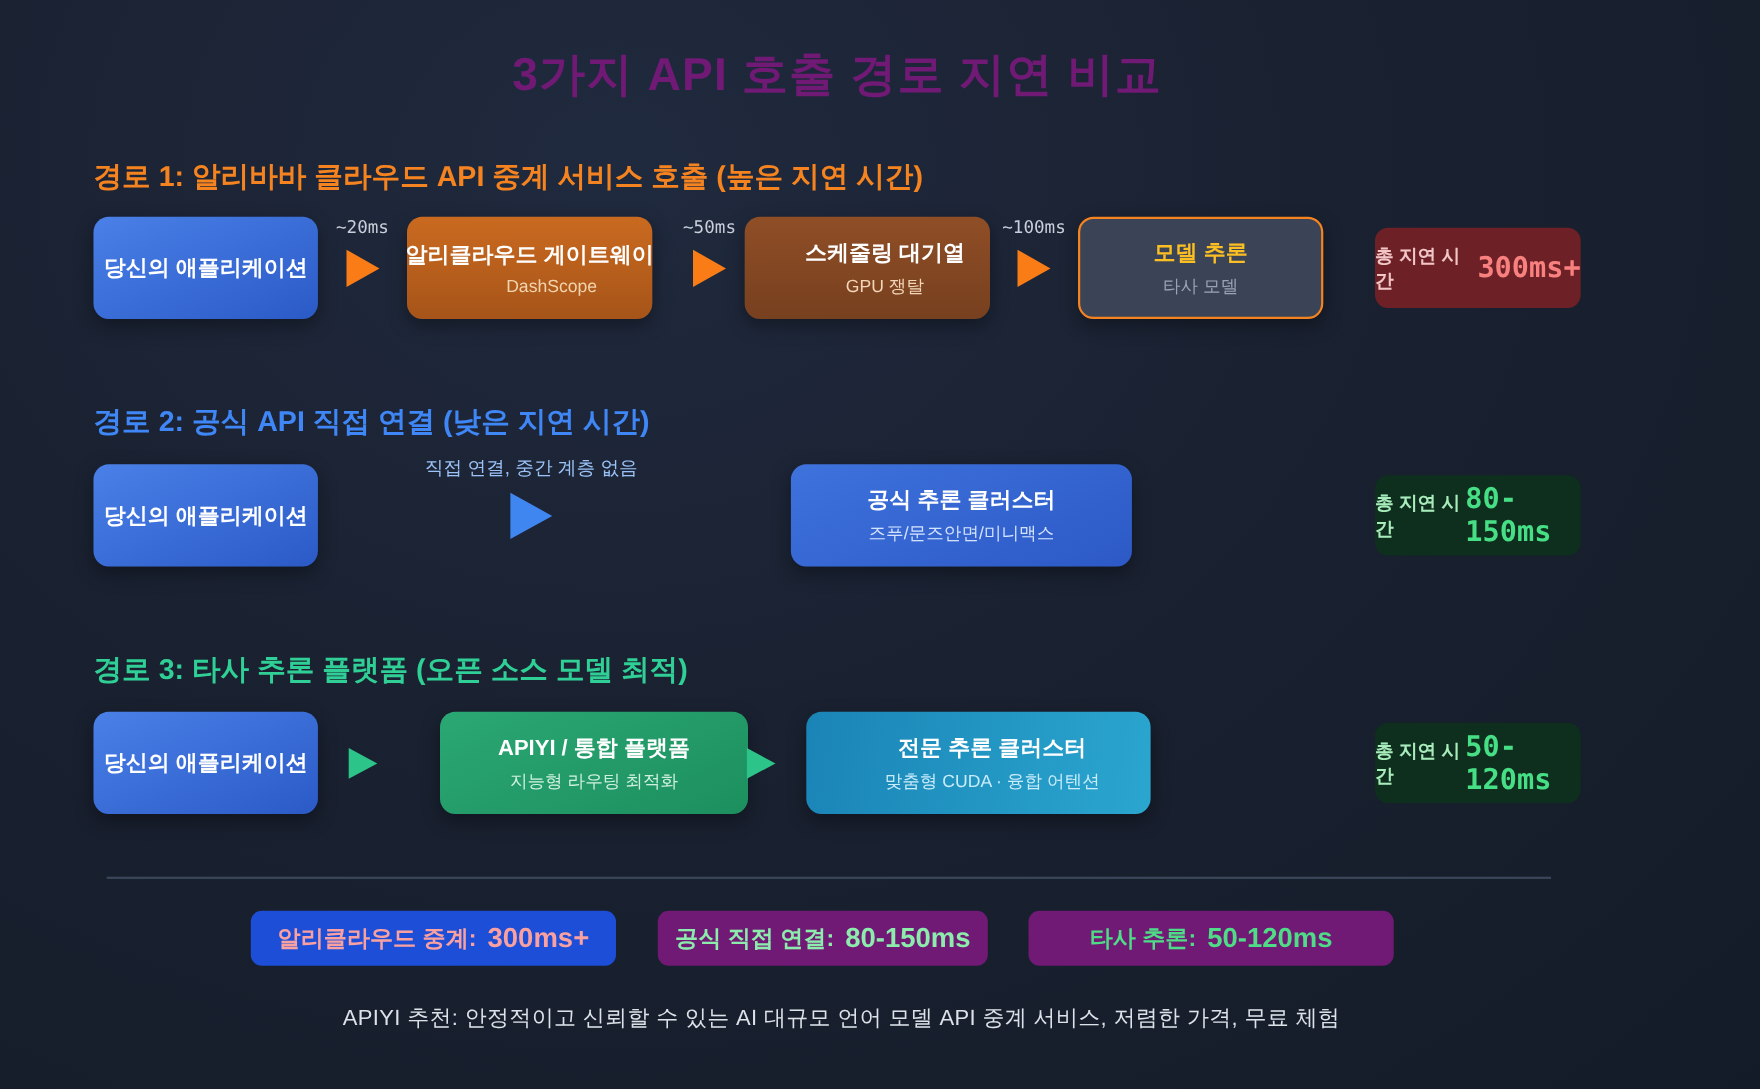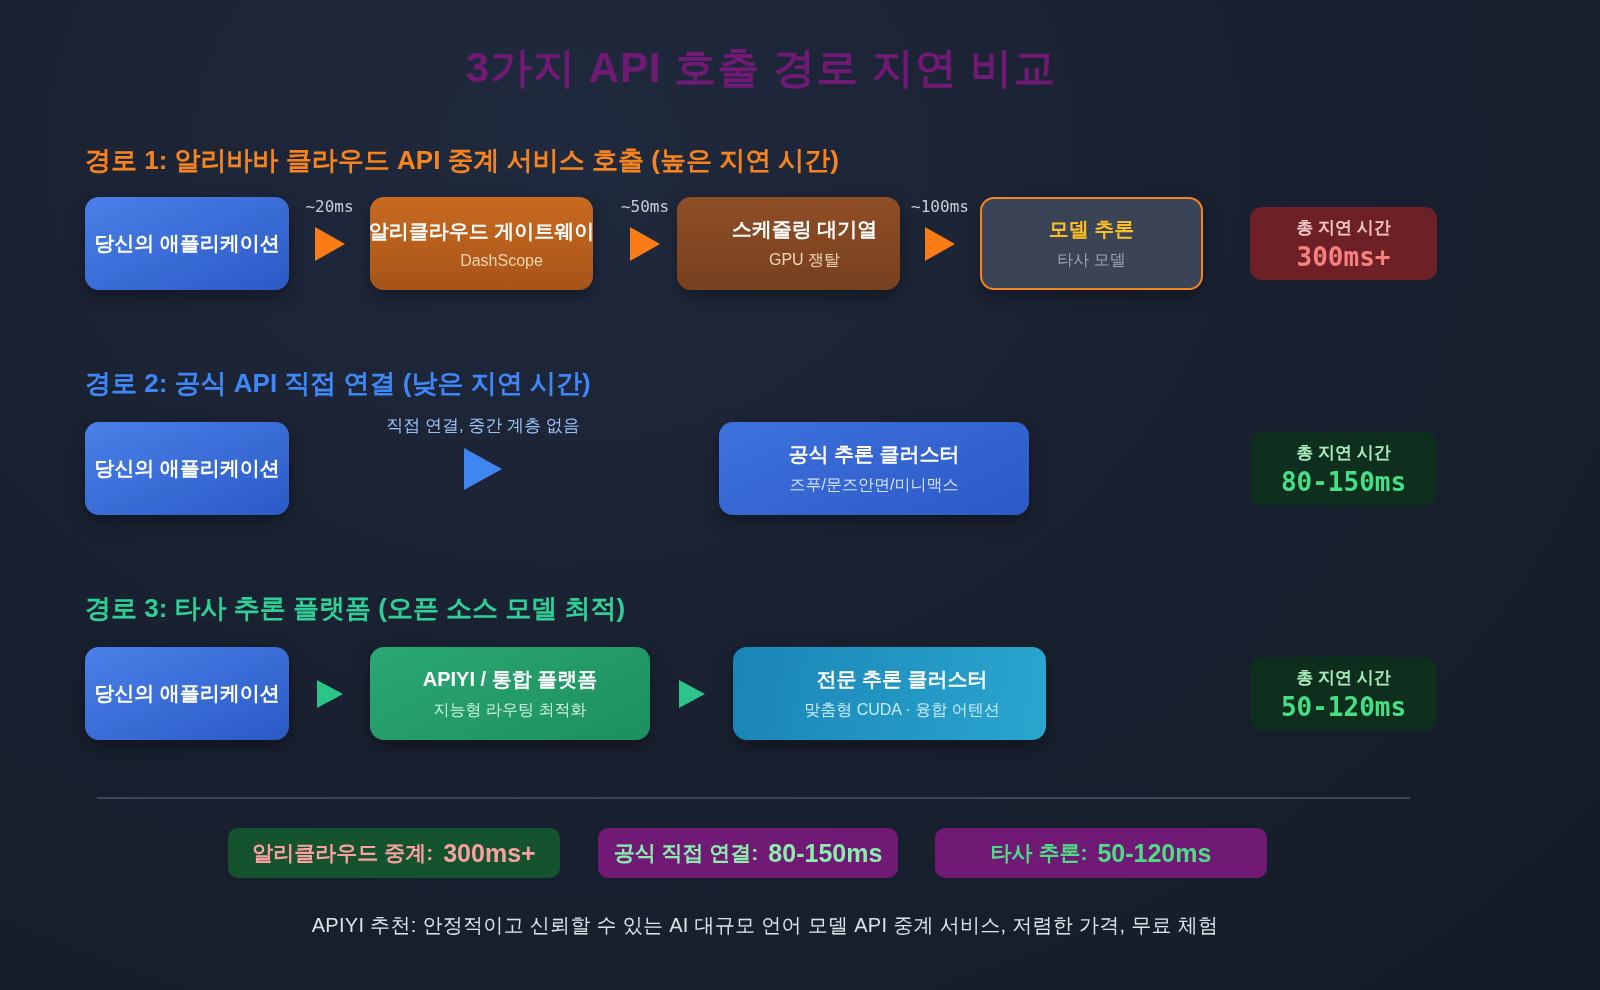--- a/index.html
+++ b/index.html
@@ -34,21 +34,21 @@
   .node.app     { background:linear-gradient(155deg,#4a80e8 0%,#2b5ac6 100%); }
   .node.gateway { background:linear-gradient(180deg,#ca6a20 0%,#a65419 100%); }
   .node.gateway .node-sub { color:#f2d4ae;margin-left:40px; }
   .node.queue   { background:linear-gradient(180deg,#8f4e26 0%,#77401f 100%);padding-left:32px; }
   .node.queue .node-sub { color:#f3d6b8; }
   .node.model   { background:#3b4456; border:2.5px solid #f58420; }
   .node.model .node-title { color:#fbbf24; }
   .node.model .node-sub   { color:#9ba4b5; }
   .node.cluster-blue { background:linear-gradient(155deg,#3e72dc 0%,#2c59c6 100%); }
   .node.cluster-blue .node-sub { color:#d3e2ff; }
-  .node.apiyi   { background:linear-gradient(155deg,#2aa873 0%,#1d8f5f 100%); }
+  .node.apiyi   { background:linear-gradient(155deg,#2aa873 0%,#1d8f5f 100%);margin-left:30px; }
   .node.apiyi .node-sub { color:#cff0df; }
   .node.cluster-teal { background:linear-gradient(100deg,#1a84b6 0%,#2aa6cf 100%);padding-left:25px; }
   .node.cluster-teal .node-sub { color:#c9ecfb; }
 
   .arrow { position:absolute; display:flex; align-items:center;flex-direction:column; }
   .arrow .shaft { flex:1; height:5px; background:var(--c); border-radius:2px; }
   .arrow .head  { width:0; height:0;
     border-top:17px solid transparent; border-bottom:17px solid transparent;
     border-left:30px solid var(--c); }
   .arrow.lg .shaft { height:6px; }
@@ -58,38 +58,38 @@
 
   .arrow-label {
     position:absolute; left:50%; top:-28px; transform:translateX(-50%);
     font-family:"DejaVu Sans Mono", monospace; font-size:16px; color:#c9ced8;
     white-space:nowrap;
   }
   .arrow-label.sans { font-family:"Liberation Sans", sans-serif; font-size:17px; color:#9cc3f7; top:-32px; }
 
   .result {
     position:absolute; border-radius:12px;
-    display:flex; flex-direction:column; align-items:center; justify-content:center; gap:3px;
+    display:flex; align-items:center; justify-content:center; gap:3px;
   }
   .result.red   { background:#6d2127; }
   .result.green { background:#0f2f1e; }
   .result-label { font-size:17px; font-weight:bold; }
   .result.red .result-label   { color:#f2c6c6; }
   .result.green .result-label { color:#a9ecbc; }
   .result-value { font-family:"DejaVu Sans Mono", monospace; font-size:26px; font-weight:bold; }
   .result.red .result-value   { color:#f8807f; }
   .result.green .result-value { color:#47df85; }
 
   .divider { position:absolute; left:97px; top:797px; width:1313px; height:2px; background:#3a4759; }
 
   .badge {
     position:absolute; top:828px; height:50px; border-radius:10px;
     display:flex; align-items:center; justify-content:center; gap:10px; white-space:nowrap;
   }
-  .badge.red   { background:#14532d; }
+  .badge.red   { background:#1d4ed8; }
   .badge.green { background:#701a75; }
   .badge-label { font-size:21px; font-weight:bold; }
   .badge-value { font-size:25px; font-weight:bold; }
   .badge.red .badge-label,  .badge.red .badge-value   { color:#f9a1a1; }
   .badge.g1 .badge-label, .badge.g1 .badge-value { color:#8cecac; }
   .badge.g2 .badge-label, .badge.g2 .badge-value { color:#4fdc86; }
 
   .footer {
     position:absolute; left:0; top:912px; width:1530px; text-align:center;
     font-size:20px; color:#dde2e9; letter-spacing:.3px;

